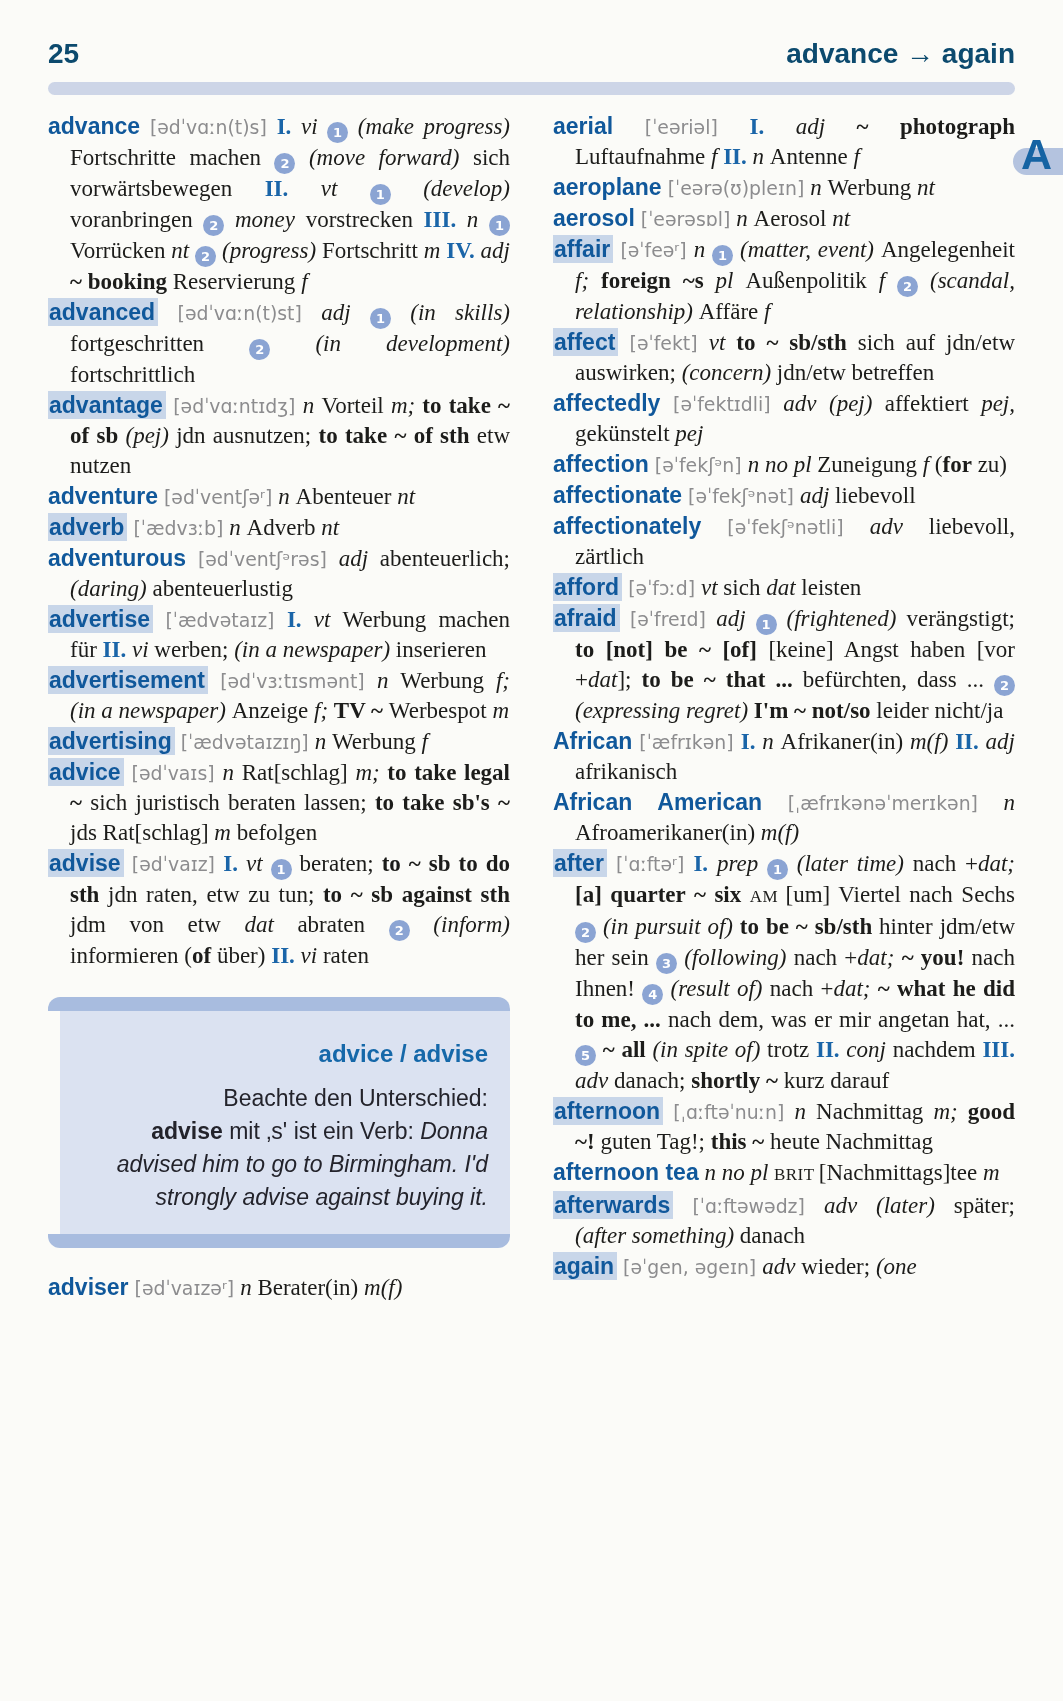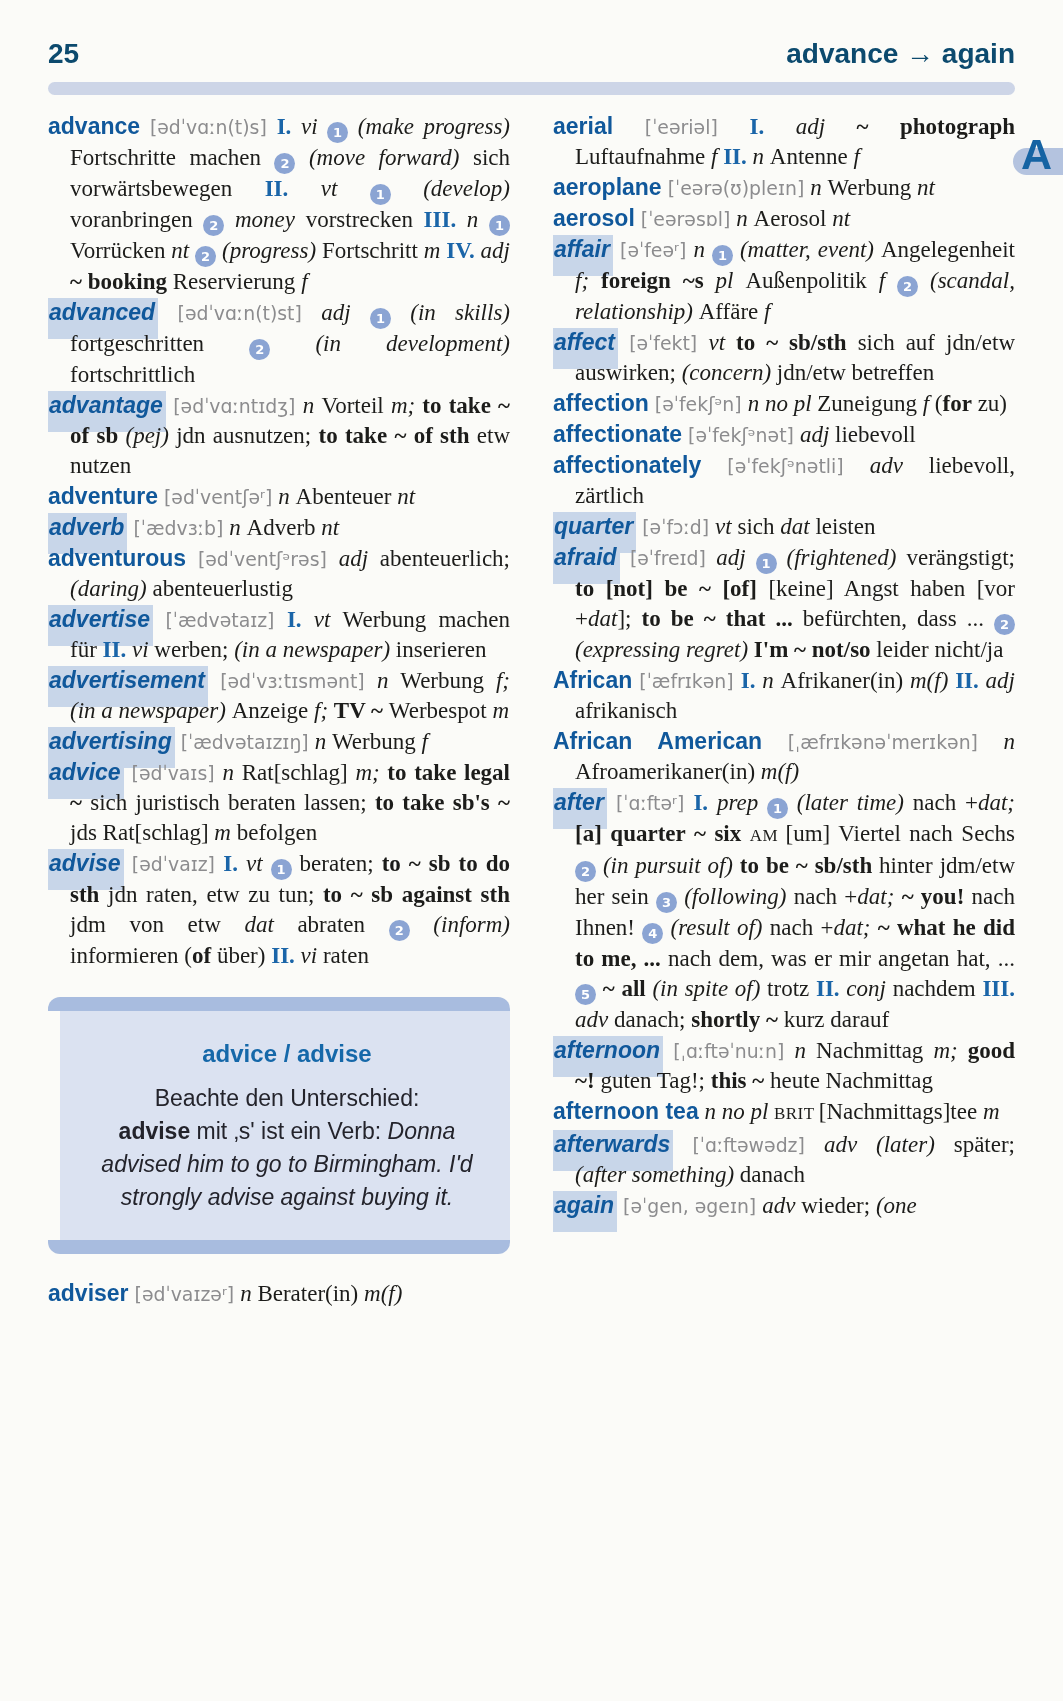--- a/index.html
+++ b/index.html
@@ -19,43 +19,43 @@
   }
   .rule{height:13px;background:#cdd5e7;border-radius:7px;margin-top:12px;margin-bottom:16px;}
   .cols{display:flex;gap:43px;}
   .col{width:462px;}
   .entry{
     text-align:justify;
     font-size:23px;line-height:30px;
     padding-left:22px;text-indent:-22px;
   }
   .hw{font-family:"Liberation Sans", sans-serif;font-weight:bold;color:#10589b;}
-  .hl{background:#c8d6e9;padding:1px 3px 14px 1px;font-style:italic;}
+  .hl{background:#c8d6e9;padding:1px 3px 1px 1px;}
   .ph{font-family:"DejaVu Sans", sans-serif;color:#8c8c8e;font-size:0.82em;}
   .rm{color:#1a65a8;font-weight:bold;}
   .it{font-style:italic;}
   .b{font-weight:bold;}
   .sc{font-size:0.74em;letter-spacing:0.4px;}
   .circ{
     display:inline-block;width:21px;height:21px;border-radius:50%;
     background:#8ba4d3;color:#ffffff;
     font-family:"DejaVu Sans", sans-serif;font-size:13px;line-height:21px;
     font-style:normal;font-weight:bold;text-align:center;
     text-indent:0;vertical-align:-3px;
   }
   .infobox{margin:26px 0 24px 0;}
   .ib-bar{height:14px;background:#a8bcdf;}
   .ib-bar-t{border-radius:12px 12px 0 0;}
   .ib-bar-b{border-radius:0 0 12px 12px;}
   .ib-body{
     background:#dbe2f1;
-    padding:16px 22px 26px 26px;
+    padding:16px 22px 20px 26px;
     font-family:"Liberation Sans", sans-serif;
     font-size:23px;line-height:33px;color:#23232b;
-    text-align:center;
+    text-align:right;
     margin-left:12px;
   }
   .ib-title{color:#1568a9;font-weight:bold;font-size:24px;margin:10px 0 12px 0;
     font-family:"Liberation Sans", sans-serif;}
   .ib-p{margin:0;}
   .atab{
     position:absolute;right:0;top:148px;width:50px;height:27px;
     background:#b4c3df;border-radius:14px 0 0 14px;
   }
   .atab-letter{
@@ -103,24 +103,25 @@
           <div class="entry"><span class="hw">adviser</span><span class="ph"> [ədˈvaɪzəʳ] </span><span class="it">n </span><span>Berater(in) </span><span class="it">m(f)</span></div>
         </div>
     </div>
     <div class="col">
       <div id="right-entries">
           <div class="entry"><span class="hw">aerial</span><span class="ph"> [ˈeəriəl] </span><span class="rm">I.</span><span class="it"> adj </span><span class="b">~ photograph </span><span>Luftaufnahme </span><span class="it">f </span><span class="rm">II.</span><span class="it"> n </span><span>Antenne </span><span class="it">f</span></div>
           <div class="entry"><span class="hw">aeroplane</span><span class="ph"> [ˈeərə(ʊ)pleɪn] </span><span class="it">n </span><span>Werbung </span><span class="it">nt</span></div>
           <div class="entry"><span class="hw">aerosol</span><span class="ph"> [ˈeərəsɒl] </span><span class="it">n </span><span>Aerosol </span><span class="it">nt</span></div>
           <div class="entry"><span class="hw hl">affair</span><span class="ph"> [əˈfeəʳ] </span><span class="it">n </span><span class="circ">1</span><span class="it"> (matter, event) </span><span>Angelegenheit </span><span class="it">f; </span><span class="b">foreign ~s </span><span class="it">pl </span><span>Außenpolitik </span><span class="it">f </span><span class="circ">2</span><span class="it"> (scandal, relationship) </span><span>Affäre </span><span class="it">f</span></div>
           <div class="entry"><span class="hw hl">affect</span><span class="ph"> [əˈfekt] </span><span class="it">vt </span><span class="b">to ~ sb/sth </span><span>sich auf jdn/etw auswirken; </span><span class="it">(concern) </span><span>jdn/etw betreffen</span></div>
+          <div class="entry"><span class="hw">affectedly</span><span class="ph"> [əˈfektɪdli] </span><span class="it">adv </span><span class="it">(pej) </span><span>affektiert </span><span class="it">pej, </span><span>gekünstelt </span><span class="it">pej</span></div>
           <div class="entry"><span class="hw">affection</span><span class="ph"> [əˈfekʃᵊn] </span><span class="it">n no pl </span><span>Zuneigung </span><span class="it">f </span><span>(</span><span class="b">for</span><span> zu)</span></div>
           <div class="entry"><span class="hw">affectionate</span><span class="ph"> [əˈfekʃᵊnət] </span><span class="it">adj </span><span>liebevoll</span></div>
           <div class="entry"><span class="hw">affectionately</span><span class="ph"> [əˈfekʃᵊnətli] </span><span class="it">adv </span><span>liebevoll, zärtlich</span></div>
-          <div class="entry"><span class="hw hl">quarter</span><span class="ph"> [əˈfɔːd] </span><span class="it">vt </span><span>sich </span><span class="it">dat </span><span>leisten</span></div>
+          <div class="entry"><span class="hw hl">afford</span><span class="ph"> [əˈfɔːd] </span><span class="it">vt </span><span>sich </span><span class="it">dat </span><span>leisten</span></div>
           <div class="entry"><span class="hw hl">afraid</span><span class="ph"> [əˈfreɪd] </span><span class="it">adj </span><span class="circ">1</span><span class="it"> (frightened) </span><span>verängstigt; </span><span class="b">to [not] be ~ [of] </span><span>[keine] Angst haben [vor +</span><span class="it">dat</span><span>]; </span><span class="b">to be ~ that ... </span><span>befürchten, dass ... </span><span class="circ">2</span><span class="it"> (expressing regret) </span><span class="b">I'm ~ not/so </span><span>leider nicht/ja</span></div>
           <div class="entry"><span class="hw">African</span><span class="ph"> [ˈæfrɪkən] </span><span class="rm">I.</span><span class="it"> n </span><span>Afrikaner(in) </span><span class="it">m(f) </span><span class="rm">II.</span><span class="it"> adj </span><span>afrikanisch</span></div>
           <div class="entry"><span class="hw">African American</span><span class="ph"> [ˌæfrɪkənəˈmerɪkən] </span><span class="it">n </span><span>Afroamerikaner(in) </span><span class="it">m(f)</span></div>
           <div class="entry"><span class="hw hl">after</span><span class="ph"> [ˈɑːftəʳ] </span><span class="rm">I.</span><span class="it"> prep </span><span class="circ">1</span><span class="it"> (later time) </span><span>nach +</span><span class="it">dat; </span><span class="b">[a] quarter ~ six </span><span class="sc">AM </span><span>[um] Viertel nach Sechs </span><span class="circ">2</span><span class="it"> (in pursuit of) </span><span class="b">to be ~ sb/sth </span><span>hinter jdm/etw her sein </span><span class="circ">3</span><span class="it"> (following) </span><span>nach +</span><span class="it">dat; </span><span class="b">~ you! </span><span>nach Ihnen! </span><span class="circ">4</span><span class="it"> (result of) </span><span>nach +</span><span class="it">dat; </span><span class="b">~ what he did to me, ... </span><span>nach dem, was er mir angetan hat, ... </span><span class="circ">5</span><span class="b"> ~ all </span><span class="it">(in spite of) </span><span>trotz </span><span class="rm">II.</span><span class="it"> conj </span><span>nachdem </span><span class="rm">III.</span><span class="it"> adv </span><span>danach; </span><span class="b">shortly ~ </span><span>kurz darauf</span></div>
           <div class="entry"><span class="hw hl">afternoon</span><span class="ph"> [ˌɑːftəˈnuːn] </span><span class="it">n </span><span>Nachmittag </span><span class="it">m; </span><span class="b">good ~! </span><span>guten Tag!; </span><span class="b">this ~ </span><span>heute Nachmittag</span></div>
           <div class="entry"><span class="hw">afternoon tea</span><span class="it"> n no pl </span><span class="sc">BRIT </span><span>[Nachmittags]tee </span><span class="it">m</span></div>
           <div class="entry"><span class="hw hl">afterwards</span><span class="ph"> [ˈɑːftəwədz] </span><span class="it">adv </span><span class="it">(later) </span><span>später; </span><span class="it">(after something) </span><span>danach</span></div>
           <div class="entry"><span class="hw hl">again</span><span class="ph"> [əˈgen, əgeɪn] </span><span class="it">adv </span><span>wieder; </span><span class="it">(one</span></div>
         </div>
     </div>

